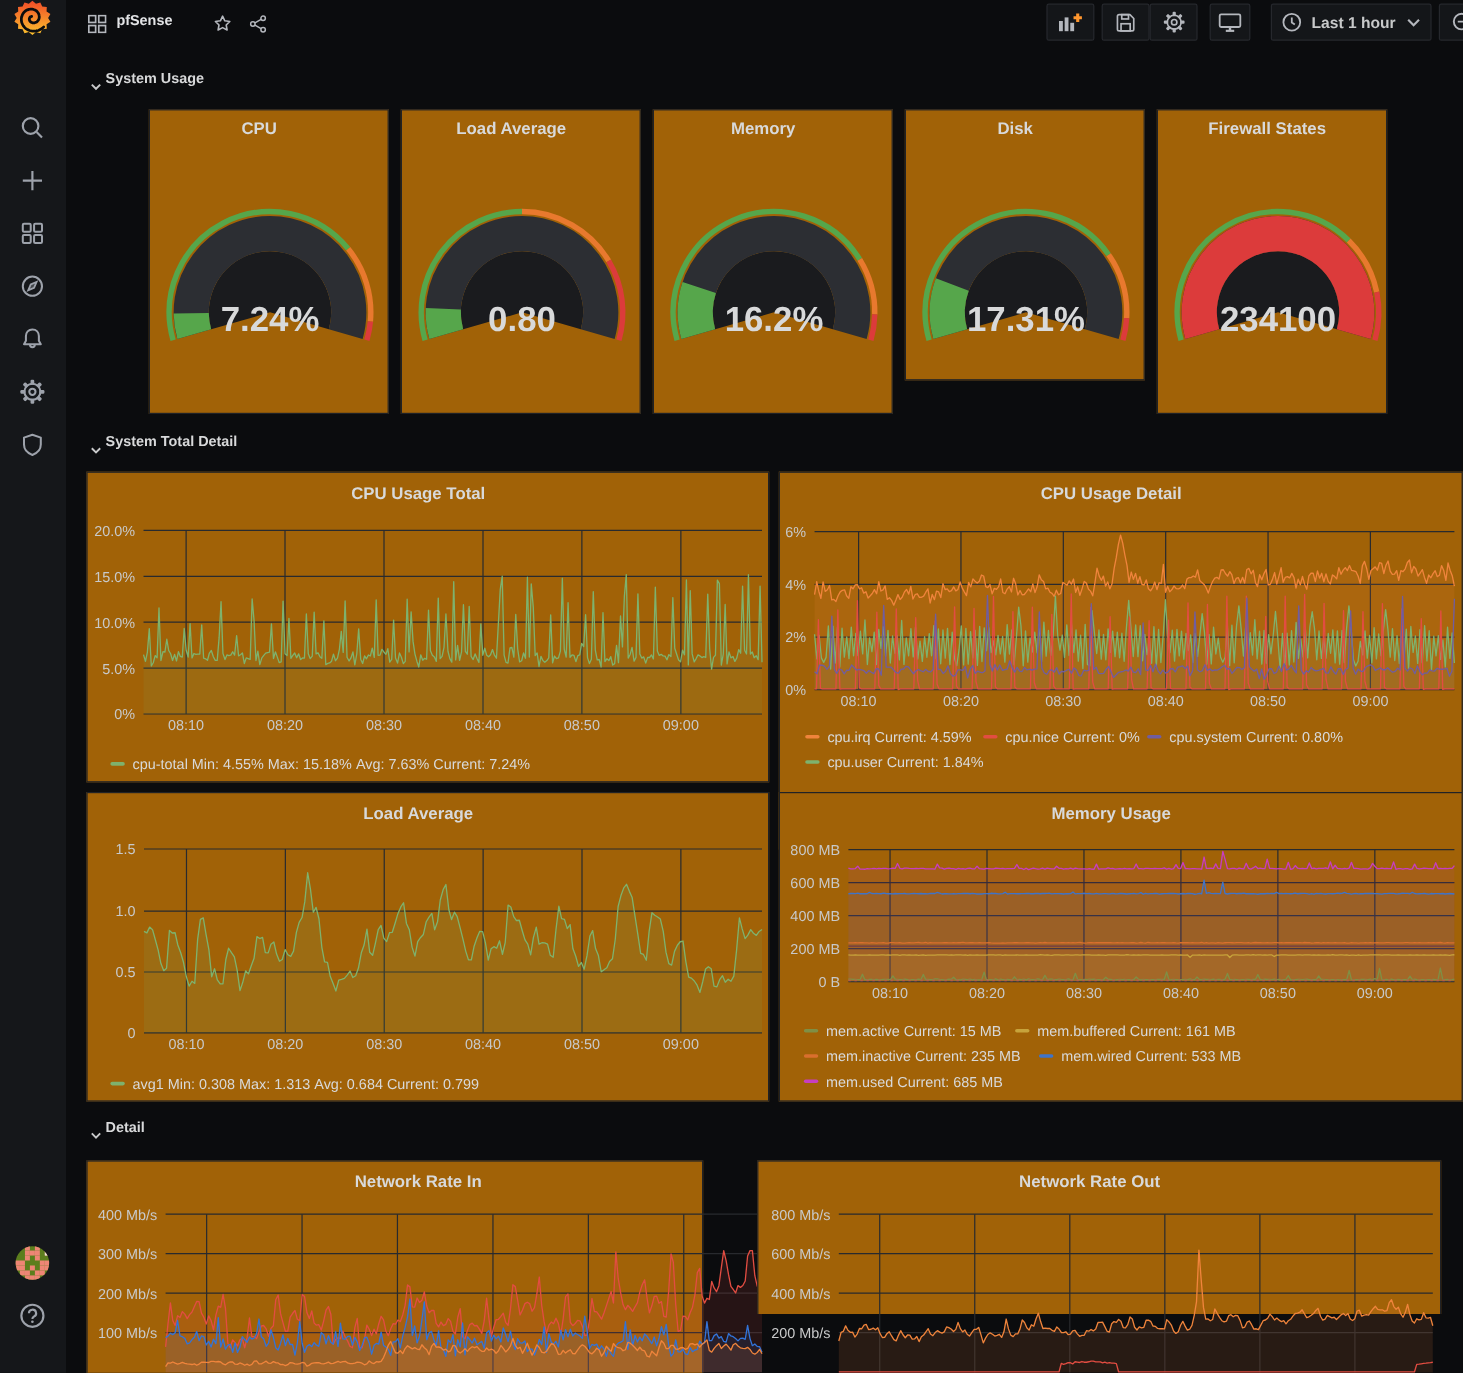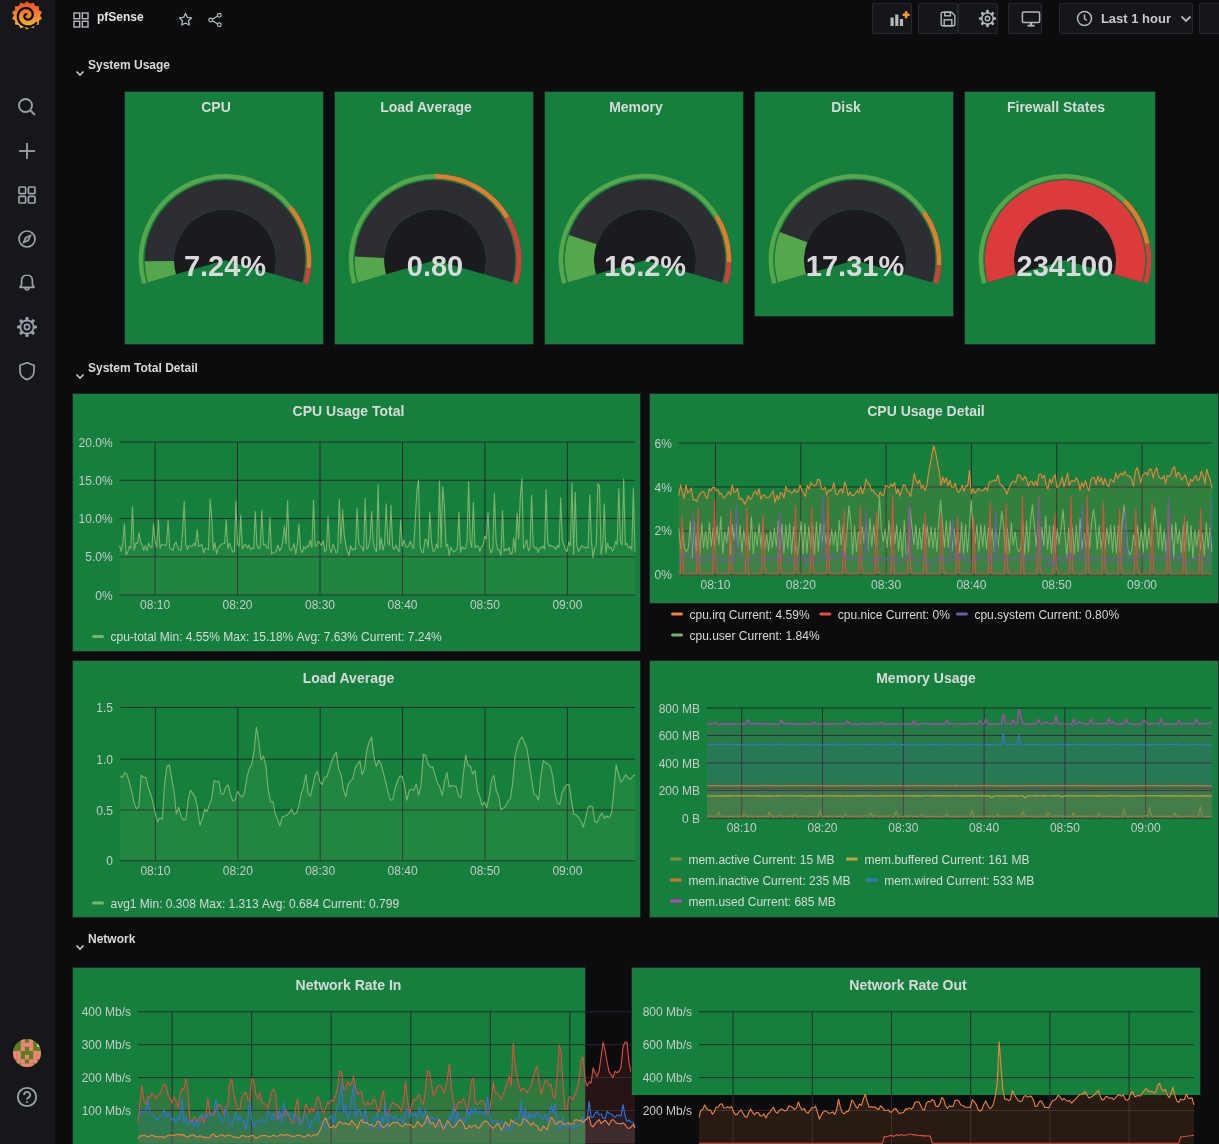--- a/index.html
+++ b/index.html
@@ -1,21 +1,21 @@
 <!DOCTYPE html>
 <html><head><meta charset="utf-8"><title>pfSense - Grafana</title><style>
 * { margin:0; padding:0; box-sizing:border-box; }
 html,body { width:1219px; height:1144px; overflow:hidden; background:#0b0c0e;
   font-family:"Liberation Sans", sans-serif; }
 #sidebar { position:absolute; left:0; top:0; width:55px; height:1144px; background:#15171a; }
 .sic { position:absolute; transform:translate(-50%,-50%); left:27px; }
-.panel { position:absolute; background:#15803d; border:1px solid #202226; }
+.panel { position:absolute; background:#a16207; border:1px solid #202226; }
 .sechead { position:absolute; color:#d8d9da; font-size:12px; font-weight:bold; }
 .schev { position:absolute; }
-.btn { position:absolute; height:31px; top:3px; background:#141619; border:1px solid #26282d; border-radius:2px; display:flex; align-items:center; justify-content:flex-end; }
+.btn { position:absolute; height:31px; top:3px; background:#141619; border:1px solid #26282d; border-radius:2px; display:flex; align-items:center; justify-content:center; }
 svg text { font-family:"Liberation Sans", sans-serif; }
 #ptitle { position:absolute; left:97px; top:10px; color:#e3e4e6; font-size:12px; font-weight:bold; }
 </style></head><body>
 <div id="sidebar">
     <div class="sic" style="top:18px"><svg width="32" height="32" viewBox="0 0 32 32" xmlns="http://www.w3.org/2000/svg">
 <defs>
           <linearGradient id="lg" x1="0" y1="1" x2="0" y2="0">
             <stop offset="0" stop-color="#fcc22d"></stop>
             <stop offset="1" stop-color="#ef4b28"></stop>
           </linearGradient>
@@ -179,21 +179,21 @@
       <path d="M1.5 1.5 L5 5 L8.5 1.5" stroke="#c8c9ca" stroke-width="1.6"></path>
     </svg></div>
 <div class="sechead" style="left:88px;top:57.5px">System Usage</div>
 <div class="schev" style="left:74.5px;top:366px"><svg width="10" height="7" viewBox="0 0 10 7" xmlns="http://www.w3.org/2000/svg" fill="none">
       <path d="M1.5 1.5 L5 5 L8.5 1.5" stroke="#c8c9ca" stroke-width="1.6"></path>
     </svg></div>
 <div class="sechead" style="left:88px;top:361px">System Total Detail</div>
 <div class="schev" style="left:74.5px;top:936.5px"><svg width="10" height="7" viewBox="0 0 10 7" xmlns="http://www.w3.org/2000/svg" fill="none">
       <path d="M1.5 1.5 L5 5 L8.5 1.5" stroke="#c8c9ca" stroke-width="1.6"></path>
     </svg></div>
-<div class="sechead" style="left:88px;top:931.5px">Network</div>
+<div class="sechead" style="left:88px;top:931.5px">Detail</div>
 <div class="panel" style="left:124px;top:91px;width:200px;height:254px"><svg width="200" height="254" viewBox="0 0 200 254" xmlns="http://www.w3.org/2000/svg">
       <text x="91" y="19.5" text-anchor="middle" font-size="14" font-weight="bold" fill="#d8d9da">CPU</text>
       <path d="M 19.25 191.45 A 84.0 84.0 0 0 1 165.17 115.30" stroke="#56a64b" stroke-width="4.5" fill="none"></path>
       <path d="M 165.17 115.30 A 84.0 84.0 0 0 1 183.66 175.90" stroke="#e8792e" stroke-width="4.5" fill="none"></path>
       <path d="M 183.66 175.90 A 84.0 84.0 0 0 1 180.75 191.45" stroke="#dc3b3b" stroke-width="4.5" fill="none"></path>
       <path d="M 100 168.3 L 50.98 182.36 A 51 51 0 1 1 149.02 182.36 Z" fill="#1a1b1e"></path>
       <path d="M 36.89 186.40 A 65.65 65.65 0 1 1 163.11 186.40" stroke="#2c2e33" stroke-width="29.3" fill="none"></path>
       <path d="M 36.89 186.40 A 65.65 65.65 0 0 1 34.35 169.05" stroke="#56a64b" stroke-width="29.3" fill="none"></path>
       <text x="100" y="184" text-anchor="middle" font-size="29" font-weight="bold" fill="#d8d9da">7.24%</text>
     </svg></div>
@@ -259,21 +259,21 @@
       <text x="329.5" y="214.5" text-anchor="middle" font-size="12" fill="#c8c9ca">08:40</text>
       <line x1="411.9" y1="48.0" x2="411.9" y2="201.0" stroke="#282a2e" stroke-width="1"></line>
       <text x="411.9" y="214.5" text-anchor="middle" font-size="12" fill="#c8c9ca">08:50</text>
       <line x1="494.4" y1="48.0" x2="494.4" y2="201.0" stroke="#282a2e" stroke-width="1"></line>
       <text x="494.4" y="214.5" text-anchor="middle" font-size="12" fill="#c8c9ca">09:00</text>
       <path d="M46.6,151.5 L48.2,157.2 L49.8,149.6 L51.4,129.9 L53.1,161.0 L54.7,158.3 L56.3,152.3 L57.9,154.1 L59.5,112.6 L61.1,156.4 L62.8,149.1 L64.4,149.5 L66.0,138.7 L67.6,148.1 L69.2,150.8 L70.8,156.4 L72.5,151.3 L74.1,156.8 L75.7,149.1 L77.3,153.0 L78.9,153.6 L80.5,129.6 L82.1,147.7 L83.8,153.5 L85.4,125.7 L87.0,154.3 L88.6,150.6 L90.2,151.3 L91.8,151.1 L93.5,151.0 L95.1,126.8 L96.7,154.5 L98.3,155.0 L99.9,156.2 L101.5,150.2 L103.1,148.1 L104.8,153.3 L106.4,156.3 L108.0,156.3 L109.6,137.4 L111.2,107.4 L112.8,150.5 L114.5,155.6 L116.1,151.8 L117.7,152.3 L119.3,151.9 L120.9,149.1 L122.5,151.9 L124.2,135.7 L125.8,152.5 L127.4,151.6 L129.0,150.1 L130.6,158.9 L132.2,154.2 L133.8,154.8 L135.5,155.5 L137.1,105.1 L138.7,122.9 L140.3,156.4 L141.9,148.7 L143.5,159.9 L145.2,154.2 L146.8,152.1 L148.4,150.3 L150.0,149.8 L151.6,149.5 L153.2,125.9 L154.9,154.8 L156.5,149.2 L158.1,153.6 L159.7,158.2 L161.3,157.6 L162.9,106.9 L164.5,150.7 L166.2,152.2 L167.8,121.3 L169.4,154.6 L171.0,152.1 L172.6,150.2 L174.2,154.1 L175.9,150.9 L177.5,155.6 L179.1,154.3 L180.7,154.4 L182.3,117.6 L183.9,150.8 L185.5,154.8 L187.2,152.8 L188.8,116.2 L190.4,150.9 L192.0,150.0 L193.6,153.2 L195.2,154.6 L196.9,123.5 L198.5,159.9 L200.1,158.9 L201.7,158.4 L203.3,157.0 L204.9,151.1 L206.6,156.6 L208.2,154.4 L209.8,147.3 L211.4,132.1 L213.0,149.7 L214.6,106.8 L216.2,153.7 L217.9,156.8 L219.5,154.2 L221.1,149.3 L222.7,160.1 L224.3,151.0 L225.9,130.0 L227.6,155.3 L229.2,158.9 L230.8,152.5 L232.4,155.0 L234.0,151.8 L235.6,152.7 L237.2,146.1 L238.9,153.8 L240.5,106.0 L242.1,152.1 L243.7,151.9 L245.3,147.1 L246.9,149.3 L248.6,151.3 L250.2,146.6 L251.8,157.8 L253.4,155.5 L255.0,122.7 L256.6,154.4 L258.3,158.6 L259.9,150.1 L261.5,153.7 L263.1,159.0 L264.7,157.1 L266.3,105.4 L267.9,149.3 L269.6,115.9 L271.2,140.5 L272.8,151.1 L274.4,157.0 L276.0,161.8 L277.6,151.7 L279.3,156.2 L280.9,154.6 L282.5,155.4 L284.1,114.4 L285.7,148.3 L287.3,152.1 L289.0,153.5 L290.6,157.2 L292.2,104.4 L293.8,154.9 L295.4,153.0 L297.0,145.4 L298.6,117.6 L300.3,148.7 L301.9,154.9 L303.5,157.8 L305.1,90.8 L306.7,155.9 L308.3,143.8 L310.0,156.3 L311.6,149.3 L313.2,109.9 L314.8,148.9 L316.4,151.2 L318.0,111.3 L319.6,153.0 L321.3,155.6 L322.9,150.9 L324.5,154.7 L326.1,158.0 L327.7,125.9 L329.3,152.1 L331.0,146.2 L332.6,152.1 L334.2,153.3 L335.8,151.6 L337.4,147.3 L339.0,151.9 L340.7,154.5 L342.3,125.8 L343.9,97.1 L345.5,86.2 L347.1,152.0 L348.7,158.0 L350.3,158.6 L352.0,145.9 L353.6,145.6 L355.2,153.6 L356.8,118.1 L358.4,146.7 L360.0,157.5 L361.7,156.6 L363.3,150.1 L364.9,154.5 L366.5,87.0 L368.1,153.5 L369.7,92.6 L371.4,112.0 L373.0,152.4 L374.6,150.1 L376.2,161.4 L377.8,153.0 L379.4,156.4 L381.0,157.9 L382.7,156.5 L384.3,154.2 L385.9,118.4 L387.5,158.4 L389.1,152.7 L390.7,154.8 L392.4,154.2 L394.0,148.6 L395.6,87.8 L397.2,147.2 L398.8,153.5 L400.4,108.3 L402.0,153.7 L403.7,151.8 L405.3,152.1 L406.9,157.4 L408.5,152.4 L410.1,151.8 L411.7,142.2 L413.4,144.9 L415.0,118.3 L416.6,154.0 L418.2,159.0 L419.8,155.3 L421.4,99.1 L423.1,147.7 L424.7,155.9 L426.3,155.6 L427.9,161.8 L429.5,116.5 L431.1,157.3 L432.7,155.0 L434.4,156.5 L436.0,153.2 L437.6,160.2 L439.2,159.0 L440.8,143.8 L442.4,158.2 L444.1,119.3 L445.7,145.1 L447.3,102.9 L448.9,84.9 L450.5,154.4 L452.1,151.4 L453.7,145.5 L455.4,157.0 L457.0,153.8 L458.6,101.0 L460.2,151.0 L461.8,154.4 L463.4,153.4 L465.1,158.6 L466.7,153.8 L468.3,153.9 L469.9,151.8 L471.5,155.1 L473.1,95.3 L474.8,148.5 L476.4,152.2 L478.0,151.3 L479.6,152.6 L481.2,152.8 L482.8,155.8 L484.4,151.5 L486.1,153.2 L487.7,104.0 L489.3,146.2 L490.9,151.2 L492.5,156.0 L494.1,157.5 L495.8,147.8 L497.4,151.7 L499.0,89.3 L500.6,160.1 L502.2,98.3 L503.8,150.9 L505.5,157.5 L507.1,154.8 L508.7,151.7 L510.3,152.6 L511.9,154.0 L513.5,153.2 L515.1,153.9 L516.8,101.1 L518.4,146.6 L520.0,163.6 L521.6,153.8 L523.2,152.1 L524.8,89.5 L526.5,92.4 L528.1,160.2 L529.7,151.4 L531.3,109.7 L532.9,159.3 L534.5,149.2 L536.1,154.2 L537.8,153.1 L539.4,157.2 L541.0,154.2 L542.6,147.3 L544.2,150.4 L545.8,94.5 L547.5,147.9 L549.1,151.0 L550.7,84.9 L552.3,151.0 L553.9,149.3 L555.5,154.1 L557.2,152.5 L558.8,155.7 L560.4,94.4 L562.0,157.8 L562.0,201.0 L46.6,201.0 Z" fill="rgba(126,178,109,0.10)" stroke="none"></path>
       <path d="M46.6,151.5 L48.2,157.2 L49.8,149.6 L51.4,129.9 L53.1,161.0 L54.7,158.3 L56.3,152.3 L57.9,154.1 L59.5,112.6 L61.1,156.4 L62.8,149.1 L64.4,149.5 L66.0,138.7 L67.6,148.1 L69.2,150.8 L70.8,156.4 L72.5,151.3 L74.1,156.8 L75.7,149.1 L77.3,153.0 L78.9,153.6 L80.5,129.6 L82.1,147.7 L83.8,153.5 L85.4,125.7 L87.0,154.3 L88.6,150.6 L90.2,151.3 L91.8,151.1 L93.5,151.0 L95.1,126.8 L96.7,154.5 L98.3,155.0 L99.9,156.2 L101.5,150.2 L103.1,148.1 L104.8,153.3 L106.4,156.3 L108.0,156.3 L109.6,137.4 L111.2,107.4 L112.8,150.5 L114.5,155.6 L116.1,151.8 L117.7,152.3 L119.3,151.9 L120.9,149.1 L122.5,151.9 L124.2,135.7 L125.8,152.5 L127.4,151.6 L129.0,150.1 L130.6,158.9 L132.2,154.2 L133.8,154.8 L135.5,155.5 L137.1,105.1 L138.7,122.9 L140.3,156.4 L141.9,148.7 L143.5,159.9 L145.2,154.2 L146.8,152.1 L148.4,150.3 L150.0,149.8 L151.6,149.5 L153.2,125.9 L154.9,154.8 L156.5,149.2 L158.1,153.6 L159.7,158.2 L161.3,157.6 L162.9,106.9 L164.5,150.7 L166.2,152.2 L167.8,121.3 L169.4,154.6 L171.0,152.1 L172.6,150.2 L174.2,154.1 L175.9,150.9 L177.5,155.6 L179.1,154.3 L180.7,154.4 L182.3,117.6 L183.9,150.8 L185.5,154.8 L187.2,152.8 L188.8,116.2 L190.4,150.9 L192.0,150.0 L193.6,153.2 L195.2,154.6 L196.9,123.5 L198.5,159.9 L200.1,158.9 L201.7,158.4 L203.3,157.0 L204.9,151.1 L206.6,156.6 L208.2,154.4 L209.8,147.3 L211.4,132.1 L213.0,149.7 L214.6,106.8 L216.2,153.7 L217.9,156.8 L219.5,154.2 L221.1,149.3 L222.7,160.1 L224.3,151.0 L225.9,130.0 L227.6,155.3 L229.2,158.9 L230.8,152.5 L232.4,155.0 L234.0,151.8 L235.6,152.7 L237.2,146.1 L238.9,153.8 L240.5,106.0 L242.1,152.1 L243.7,151.9 L245.3,147.1 L246.9,149.3 L248.6,151.3 L250.2,146.6 L251.8,157.8 L253.4,155.5 L255.0,122.7 L256.6,154.4 L258.3,158.6 L259.9,150.1 L261.5,153.7 L263.1,159.0 L264.7,157.1 L266.3,105.4 L267.9,149.3 L269.6,115.9 L271.2,140.5 L272.8,151.1 L274.4,157.0 L276.0,161.8 L277.6,151.7 L279.3,156.2 L280.9,154.6 L282.5,155.4 L284.1,114.4 L285.7,148.3 L287.3,152.1 L289.0,153.5 L290.6,157.2 L292.2,104.4 L293.8,154.9 L295.4,153.0 L297.0,145.4 L298.6,117.6 L300.3,148.7 L301.9,154.9 L303.5,157.8 L305.1,90.8 L306.7,155.9 L308.3,143.8 L310.0,156.3 L311.6,149.3 L313.2,109.9 L314.8,148.9 L316.4,151.2 L318.0,111.3 L319.6,153.0 L321.3,155.6 L322.9,150.9 L324.5,154.7 L326.1,158.0 L327.7,125.9 L329.3,152.1 L331.0,146.2 L332.6,152.1 L334.2,153.3 L335.8,151.6 L337.4,147.3 L339.0,151.9 L340.7,154.5 L342.3,125.8 L343.9,97.1 L345.5,86.2 L347.1,152.0 L348.7,158.0 L350.3,158.6 L352.0,145.9 L353.6,145.6 L355.2,153.6 L356.8,118.1 L358.4,146.7 L360.0,157.5 L361.7,156.6 L363.3,150.1 L364.9,154.5 L366.5,87.0 L368.1,153.5 L369.7,92.6 L371.4,112.0 L373.0,152.4 L374.6,150.1 L376.2,161.4 L377.8,153.0 L379.4,156.4 L381.0,157.9 L382.7,156.5 L384.3,154.2 L385.9,118.4 L387.5,158.4 L389.1,152.7 L390.7,154.8 L392.4,154.2 L394.0,148.6 L395.6,87.8 L397.2,147.2 L398.8,153.5 L400.4,108.3 L402.0,153.7 L403.7,151.8 L405.3,152.1 L406.9,157.4 L408.5,152.4 L410.1,151.8 L411.7,142.2 L413.4,144.9 L415.0,118.3 L416.6,154.0 L418.2,159.0 L419.8,155.3 L421.4,99.1 L423.1,147.7 L424.7,155.9 L426.3,155.6 L427.9,161.8 L429.5,116.5 L431.1,157.3 L432.7,155.0 L434.4,156.5 L436.0,153.2 L437.6,160.2 L439.2,159.0 L440.8,143.8 L442.4,158.2 L444.1,119.3 L445.7,145.1 L447.3,102.9 L448.9,84.9 L450.5,154.4 L452.1,151.4 L453.7,145.5 L455.4,157.0 L457.0,153.8 L458.6,101.0 L460.2,151.0 L461.8,154.4 L463.4,153.4 L465.1,158.6 L466.7,153.8 L468.3,153.9 L469.9,151.8 L471.5,155.1 L473.1,95.3 L474.8,148.5 L476.4,152.2 L478.0,151.3 L479.6,152.6 L481.2,152.8 L482.8,155.8 L484.4,151.5 L486.1,153.2 L487.7,104.0 L489.3,146.2 L490.9,151.2 L492.5,156.0 L494.1,157.5 L495.8,147.8 L497.4,151.7 L499.0,89.3 L500.6,160.1 L502.2,98.3 L503.8,150.9 L505.5,157.5 L507.1,154.8 L508.7,151.7 L510.3,152.6 L511.9,154.0 L513.5,153.2 L515.1,153.9 L516.8,101.1 L518.4,146.6 L520.0,163.6 L521.6,153.8 L523.2,152.1 L524.8,89.5 L526.5,92.4 L528.1,160.2 L529.7,151.4 L531.3,109.7 L532.9,159.3 L534.5,149.2 L536.1,154.2 L537.8,153.1 L539.4,157.2 L541.0,154.2 L542.6,147.3 L544.2,150.4 L545.8,94.5 L547.5,147.9 L549.1,151.0 L550.7,84.9 L552.3,151.0 L553.9,149.3 L555.5,154.1 L557.2,152.5 L558.8,155.7 L560.4,94.4 L562.0,157.8" fill="none" stroke="#7eb26d" stroke-width="1.1" stroke-linejoin="round"></path>
       <rect x="19" y="241.1" width="12" height="3" rx="1.5" fill="#7eb26d"></rect>
       <text x="37.5" y="247.1" font-size="12" fill="#d8d9da">cpu-total&nbsp;Min: 4.55%&nbsp;Max: 15.18%&nbsp;Avg: 7.63%&nbsp;Current: 7.24%</text>
     </svg></div>
-<div class="panel" style="left:649px;top:393px;width:570px;height:211px"><svg width="570" height="259" viewBox="0 0 570 259" xmlns="http://www.w3.org/2000/svg">
+<div class="panel" style="left:649px;top:393px;width:570px;height:315px"><svg width="570" height="259" viewBox="0 0 570 259" xmlns="http://www.w3.org/2000/svg">
       <text x="276.0" y="21.5" text-anchor="middle" font-size="14" font-weight="bold" fill="#d8d9da">CPU Usage Detail</text>
       <line x1="28.8" y1="49.0" x2="562" y2="49.0" stroke="#282a2e" stroke-width="1"></line>
       <text x="21.8" y="53.5" text-anchor="end" font-size="12" fill="#c8c9ca">6%</text>
       <line x1="28.8" y1="93.0" x2="562" y2="93.0" stroke="#282a2e" stroke-width="1"></line>
       <text x="21.8" y="97.5" text-anchor="end" font-size="12" fill="#c8c9ca">4%</text>
       <line x1="28.8" y1="136.9" x2="562" y2="136.9" stroke="#282a2e" stroke-width="1"></line>
       <text x="21.8" y="141.4" text-anchor="end" font-size="12" fill="#c8c9ca">2%</text>
       <line x1="28.8" y1="180.7" x2="562" y2="180.7" stroke="#282a2e" stroke-width="1"></line>
       <text x="21.8" y="185.2" text-anchor="end" font-size="12" fill="#c8c9ca">0%</text>
       <line x1="65.5" y1="49.0" x2="65.5" y2="180.7" stroke="#282a2e" stroke-width="1"></line>

